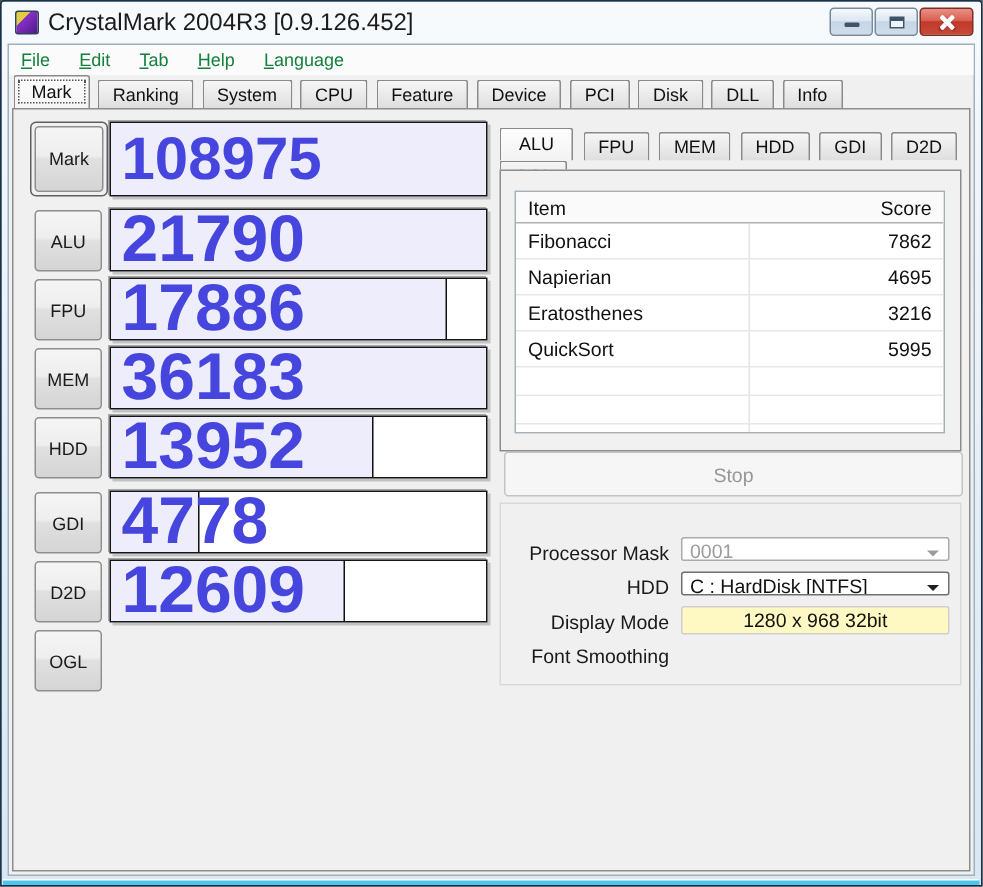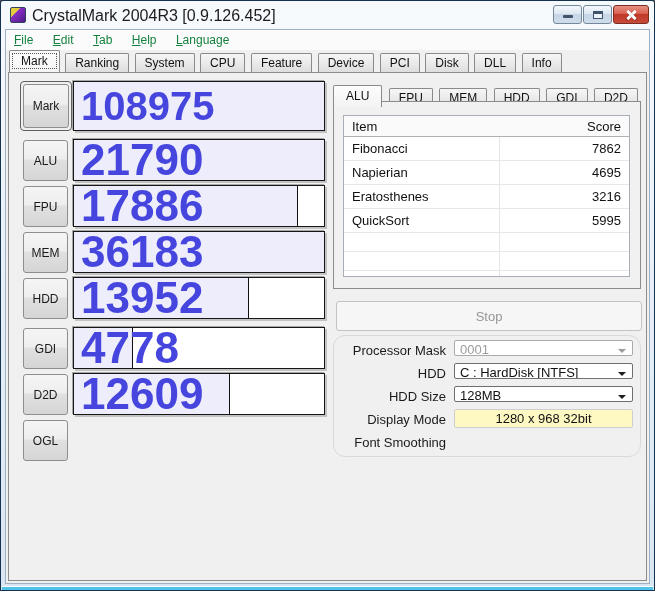--- a/index.html
+++ b/index.html
@@ -66,38 +66,38 @@
   .scorebox.big{height:50px;}
   .scorebox.big .num{font-size:40px;}
   
   .inner-tabstrip{position:absolute;left:324px;top:12px;height:22px;}
   .itab{display:inline-block;vertical-align:bottom;height:19px;line-height:18px;
     padding:0 9px;font-size:12px;color:#111;margin-right:2px;position:relative;
     border:1px solid #8a8a8a;border-bottom:none;border-radius:2px 2px 0 0;
     background:linear-gradient(180deg,#f6f6f6 0%,#e9e9e9 55%,#dedede 100%);}
   .itab.selected{height:22px;line-height:20px;padding:0 12px;z-index:3;
     background:linear-gradient(180deg,#fdfdfd 0%,#f3f3f3 100%);}
-  .inner-body{position:absolute;left:324px;top:28px;width:308px;height:188px;
+  .inner-body{position:absolute;left:324px;top:40px;width:308px;height:188px;
     border:1px solid #8c8c8c;background:#f1f1f1;z-index:2;padding-left:15px;}
   .rtable{position:absolute;left:9px;top:13px;width:287px;height:162px;background:#fff;
     border:1px solid #a9afb6;overflow:hidden;font-size:13px;color:#111;}
   .col-sep{position:absolute;left:155px;top:0;bottom:0;width:1px;background:#e4e4e4;}
   .thead{position:relative;height:21px;line-height:21px;border-bottom:1px solid #b0b0b0;background:#fafafa;}
   .th-item{position:absolute;left:8px;}
   .th-score{position:absolute;right:8px;}
   .trow{position:relative;height:24px;line-height:24px;border-bottom:1px solid #e7e7e7;}
   .td-item{position:absolute;left:8px;}
   .td-score{position:absolute;right:8px;}
   .trow.empty{height:19px;}
   
   .stop-btn{position:absolute;left:327px;top:228px;width:306px;height:30px;
     background:#f6f6f6;border:1px solid #c3c3c3;border-radius:3px;
     font-size:13px;color:#969696;display:flex;align-items:center;justify-content:center;}
   .groupbox{position:absolute;left:324px;top:262px;width:308px;height:122px;
-    border:1px solid #d9d9d9;border-radius:12px;padding:4px 7px 0 5px;}
+    border:1px solid #d9d9d9;border-radius:0;padding:22px 7px 0 5px;}
   .frow{display:flex;align-items:center;height:20px;margin-bottom:3px;}
   .flabel{flex:0 0 115px;text-align:right;padding-right:8px;font-size:13px;color:#1a1a1a;white-space:nowrap;}
   .ffield{flex:1;position:relative;height:20px;font-size:13px;}
   .combo{position:relative;height:16px;background:#fff;border:1px solid #6f6f6f;border-radius:2px;
     line-height:18px;padding-left:5px;color:#111;white-space:nowrap;overflow:hidden;}
   .combo .arrow{position:absolute;right:6px;top:8px;width:0;height:0;
     border-left:4px solid transparent;border-right:4px solid transparent;border-top:4px solid #1d1d1d;}
   .combo.disabled{border-color:#ababab;color:#9b9b9b;}
   .combo.disabled .arrow{border-top-color:#9b9b9b;}
   .static-field{height:19px;background:#fef9c3;border:1px solid #cfcfcf;border-radius:2px;
@@ -246,29 +246,20 @@
         <div class="frow">
           <div class="flabel">HDD</div>
           <div class="ffield">
             <div class="combo">
               <span>C : HardDisk [NTFS]</span>
               <span class="arrow"></span>
             </div>
           </div>
         </div>
         <div class="frow">
-          <div class="flabel">HDD Size</div>
-          <div class="ffield">
-            <div class="combo">
-              <span>128MB</span>
-              <span class="arrow"></span>
-            </div>
-          </div>
-        </div>
-        <div class="frow">
           <div class="flabel">Display Mode</div>
           <div class="ffield">
             <div class="static-field">1280 x 968 32bit</div>
           </div>
         </div>
         <div class="frow">
           <div class="flabel">Font Smoothing</div>
         </div>
       </div>
 

